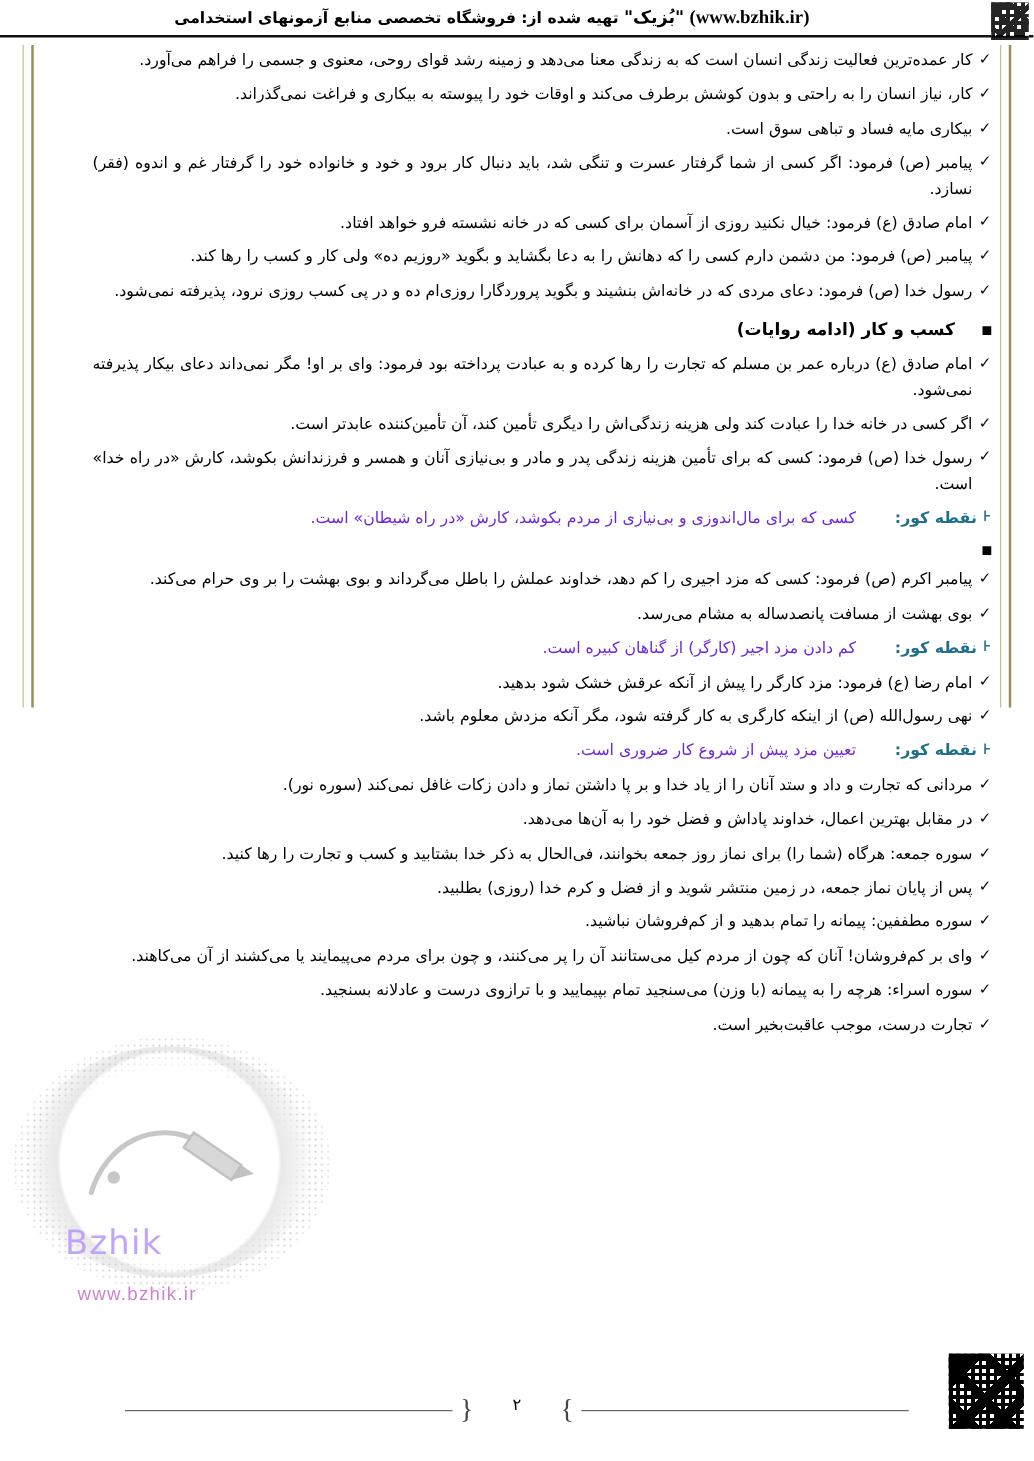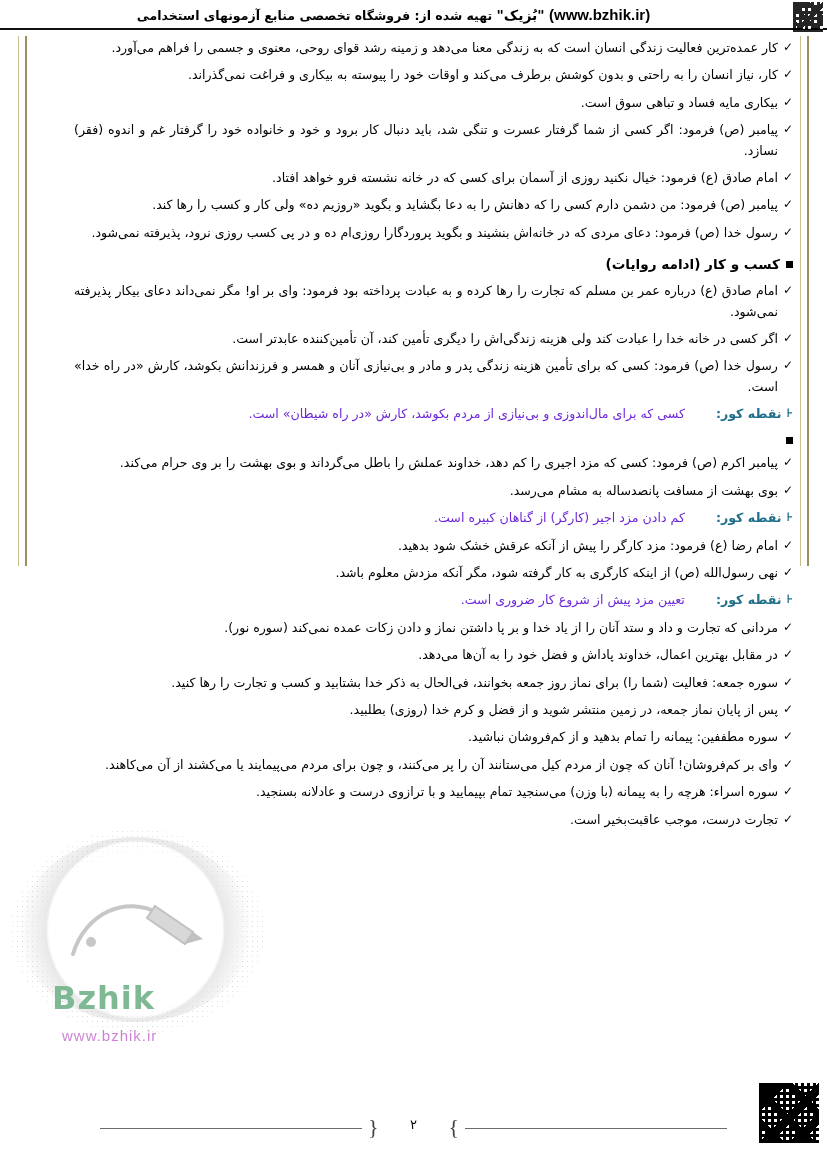--- a/index.html
+++ b/index.html
@@ -36,21 +36,21 @@
   }
   .header-text {
     font-size: 12.5px;
     font-weight: bold;
     color: #000000;
     letter-spacing: 0;
     white-space: nowrap;
     padding-right: 40px;
   }
   .header-text .site {
-    font-family: Liberation Sans, sans-serif;
+    font-family: Liberation Serif, serif;
     font-size: 15px;
     direction: ltr;
     display: inline-block;
   }
   .header-text .brand {
     font-size: 14px;
   }
 
   
   .qr {
@@ -122,21 +122,21 @@
   .line .txt {
     flex: 1 1 auto;
     text-align: justify;
     margin-left: 40px;
   }
 
   
   .heading {
     display: flex;
     align-items: center;
-    gap: 6px;
+    gap: 22px;
     margin: 13px 0 9px 0;
     font-size: 13.6px;
     font-weight: bold;
     color: #000;
   }
   .heading .bullet {
     display: inline-block;
     width: 7px;
     height: 7px;
     background: #000;
@@ -206,23 +206,23 @@
   .wm-pencil {
     position: absolute;
     left: 55px;
     top: 55px;
   }
   .wm-title {
     position: absolute;
     left: 42px;
     top: 150px;
     font-family: "DejaVu Sans", sans-serif;
-    font-size: 32px;
-    font-weight: bold;
-    color: #15803d;
+    font-size: 27px;
+    font-weight: normal;
+    color: #8b5cf6;
     letter-spacing: 1px;
     direction: ltr;
   }
   .wm-sub {
     position: absolute;
     left: 52px;
     top: 198px;
     font-family: "Liberation Sans", sans-serif;
     font-size: 15px;
     color: #a21caf;
@@ -373,29 +373,29 @@
 
     <div class="note">
       <span class="note-mark">⊦</span>
       <span class="note-label">نقطه کور:</span>
       <span class="note-text">تعیین مزد پیش از شروع کار ضروری است.</span>
     </div>
 
 
     <div class="line">
       <span class="tick">✓</span>
-      <span class="txt">مردانی که تجارت و داد و ستد آنان را از یاد خدا و بر پا داشتن نماز و دادن زکات عمده نمی‌کند (سوره نور).</span>
+      <span class="txt">مردانی که تجارت و داد و ستد آنان را از یاد خدا و بر پا داشتن نماز و دادن زکات غافل نمی‌کند (سوره نور).</span>
     </div>
     <div class="line">
       <span class="tick">✓</span>
       <span class="txt">در مقابل بهترین اعمال، خداوند پاداش و فضل خود را به آن‌ها می‌دهد.</span>
     </div>
     <div class="line">
       <span class="tick">✓</span>
-      <span class="txt">سوره جمعه: فعالیت (شما را) برای نماز روز جمعه بخوانند، فی‌الحال به ذکر خدا بشتابید و کسب و تجارت را رها کنید.</span>
+      <span class="txt">سوره جمعه: هرگاه (شما را) برای نماز روز جمعه بخوانند، فی‌الحال به ذکر خدا بشتابید و کسب و تجارت را رها کنید.</span>
     </div>
     <div class="line">
       <span class="tick">✓</span>
       <span class="txt">پس از پایان نماز جمعه، در زمین منتشر شوید و از فضل و کرم خدا (روزی) بطلبید.</span>
     </div>
     <div class="line">
       <span class="tick">✓</span>
       <span class="txt">سوره مطففین: پیمانه را تمام بدهید و از کم‌فروشان نباشید.</span>
     </div>
     <div class="line">

